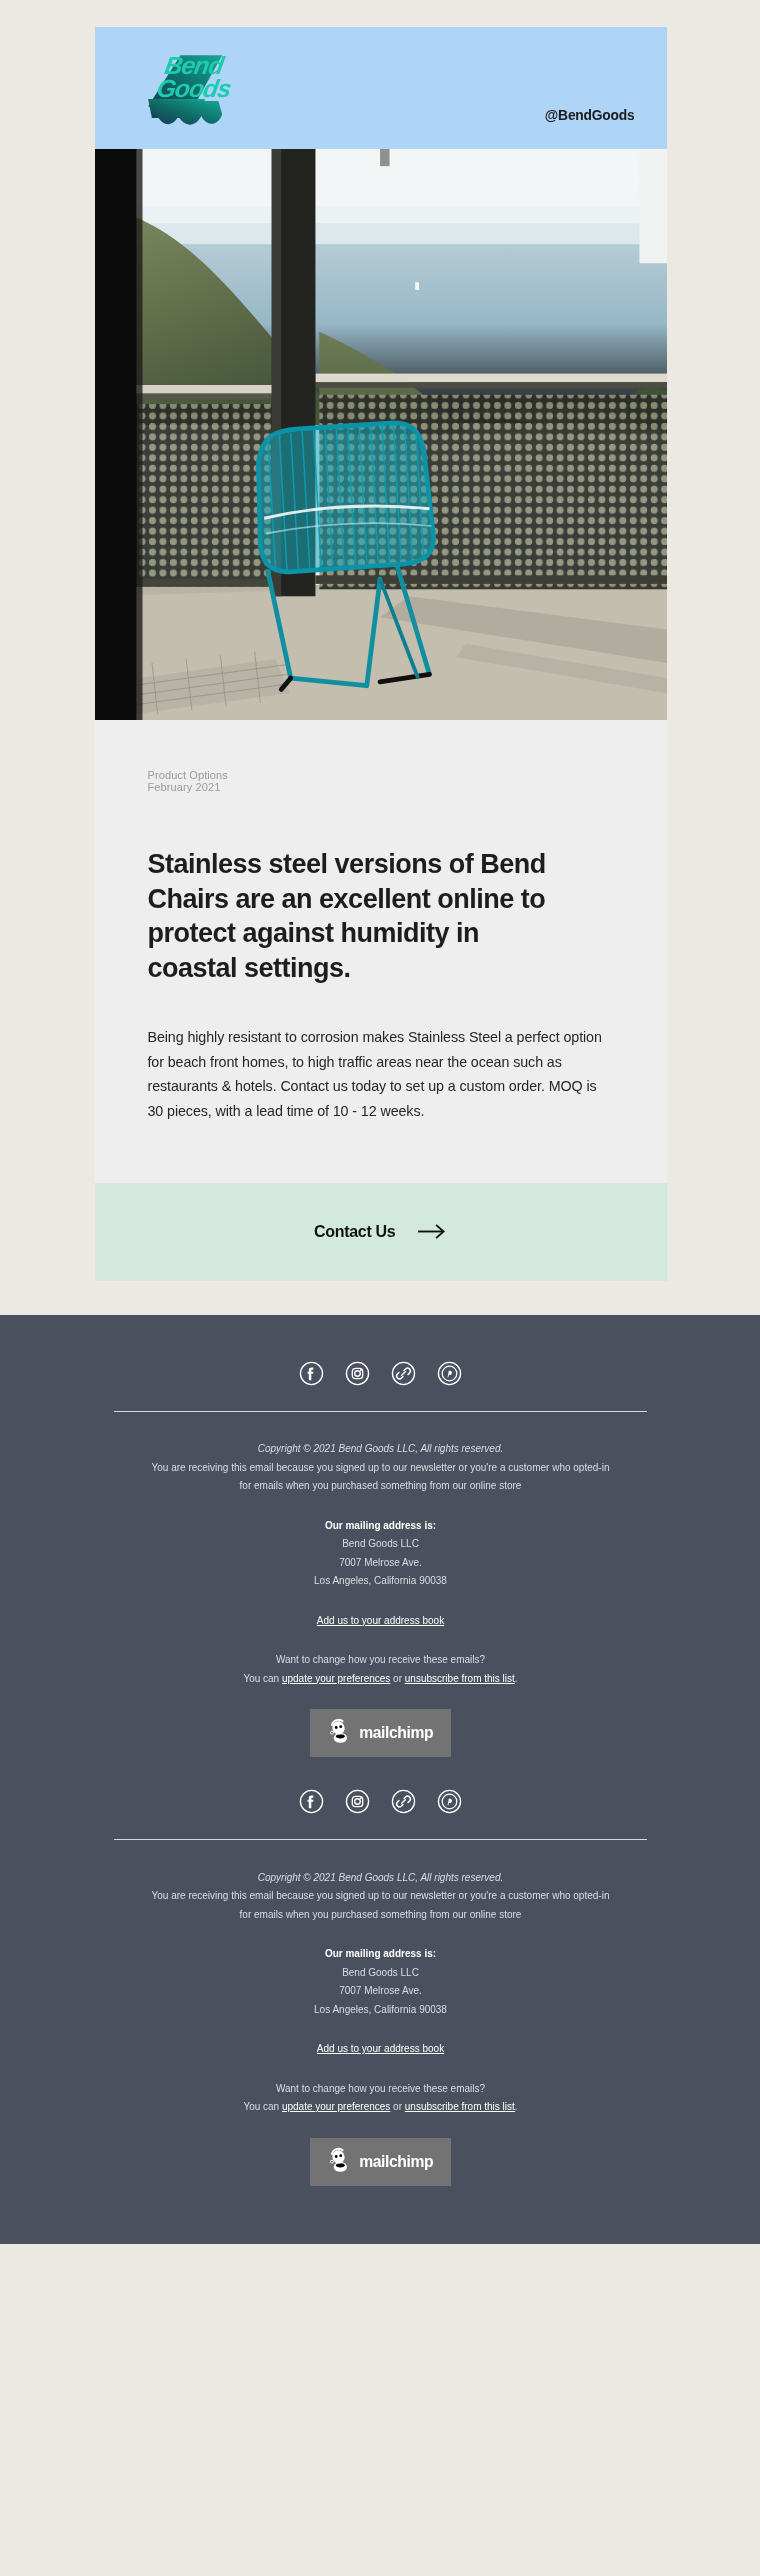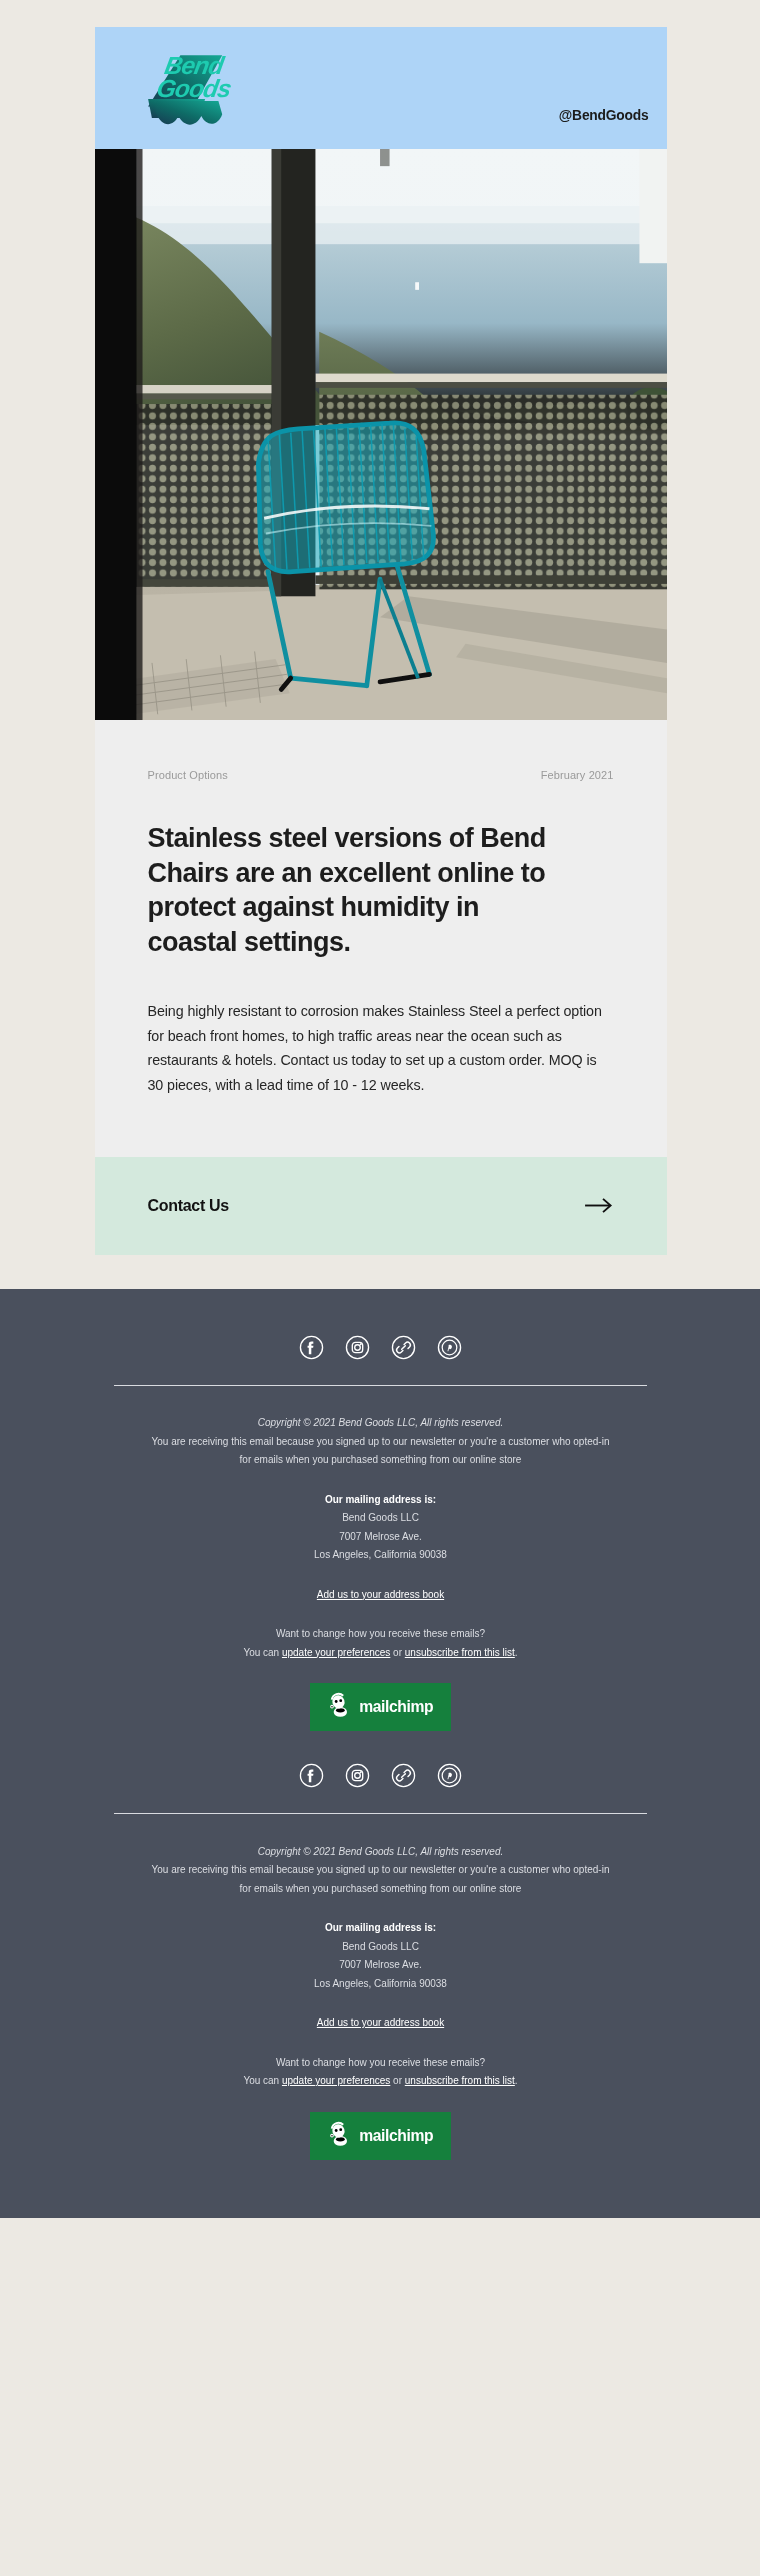--- a/index.html
+++ b/index.html
@@ -36,21 +36,21 @@
     position: absolute;
     left: 36px;
     top: 15px;
     width: 152px;
     height: 95px;
   }
   .logo-wrap svg { display: block; }
 
   .handle {
     position: absolute;
-    right: 18px;
+    right: 32px;
     bottom: 26px;
     font-size: 13.8px;
     font-weight: 700;
     letter-spacing: -0.2px;
     color: #1b1b1b;
     font-family: "Liberation Sans", sans-serif;
   }
 
   
   .hero {
@@ -68,21 +68,22 @@
     background: #eeeeee;
     padding: 49px 53px 59px 53px;
   }
   .meta-row {
     display: flex;
     justify-content: space-between;
     align-items: baseline;
     font-size: 11px;
     color: #9a9a9a;
     letter-spacing: 0.1px;
-    margin-bottom: 40px;
+    margin-bottom: 54px;
+    flex-direction: column;
   }
   .headline {
     font-size: 27px;
     line-height: 1.28;
     font-weight: 700;
     letter-spacing: -0.5px;
     color: #1d1d1d;
     margin-bottom: 40px;
     max-width: 399px;
   }
@@ -94,21 +95,21 @@
     margin-bottom: 26px;
   }
   .body-para:last-child { margin-bottom: 0; }
 
   
   .cta {
     background: #d4e9dd;
     height: 98px;
     display: flex;
     align-items: center;
-    justify-content: space-between;
+    justify-content: center;
     padding: 0 53px;
     cursor: pointer;
     gap: 23px;
   }
   .cta-label {
     font-size: 16px;
     font-weight: 700;
     letter-spacing: -0.3px;
     color: #121212;
   }
@@ -152,21 +153,21 @@
     color: #ffffff;
     text-decoration: underline;
     cursor: pointer;
   }
   .gap-lg { height: 21px; }
 
   .mc-badge {
     margin: 21px auto 0 auto;
     width: 141px;
     height: 48px;
-    background: #15803d;
+    background: #737373;
     display: flex;
     align-items: center;
     justify-content: center;
     gap: 3px;
     cursor: pointer;
   }
   .mc-word {
     color: #ffffff;
     font-size: 15.7px;
     font-weight: 700;

